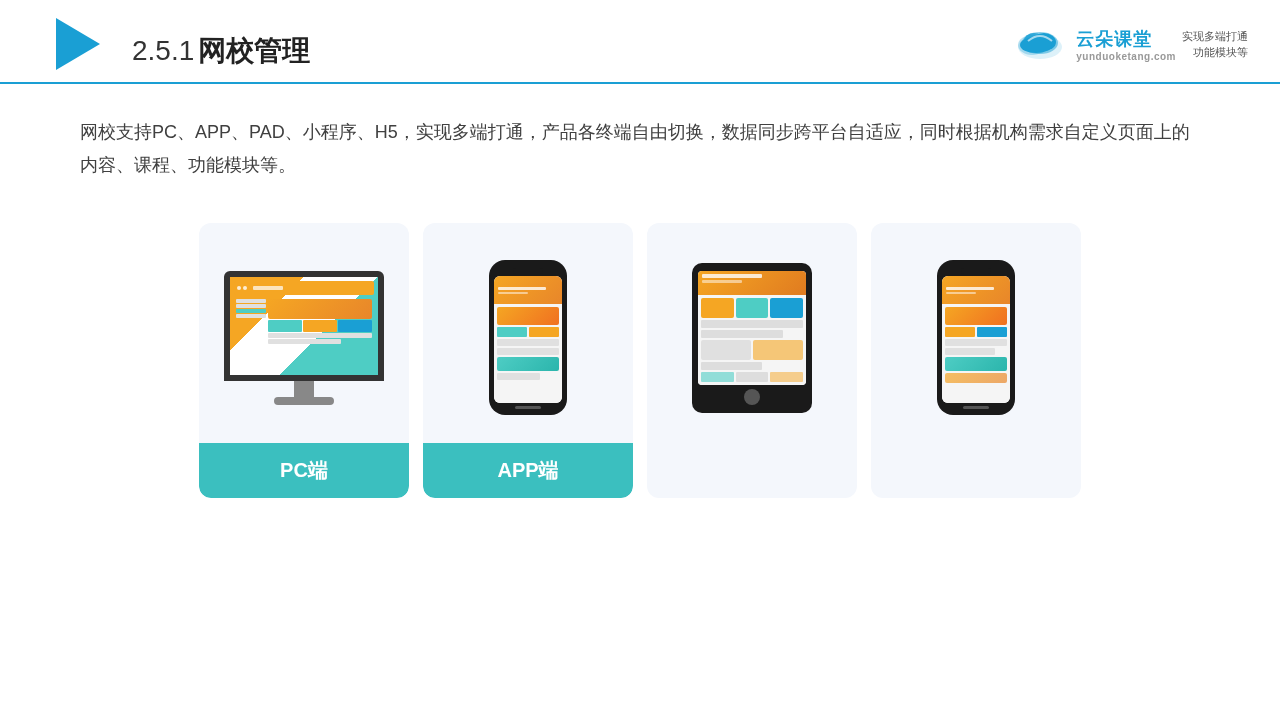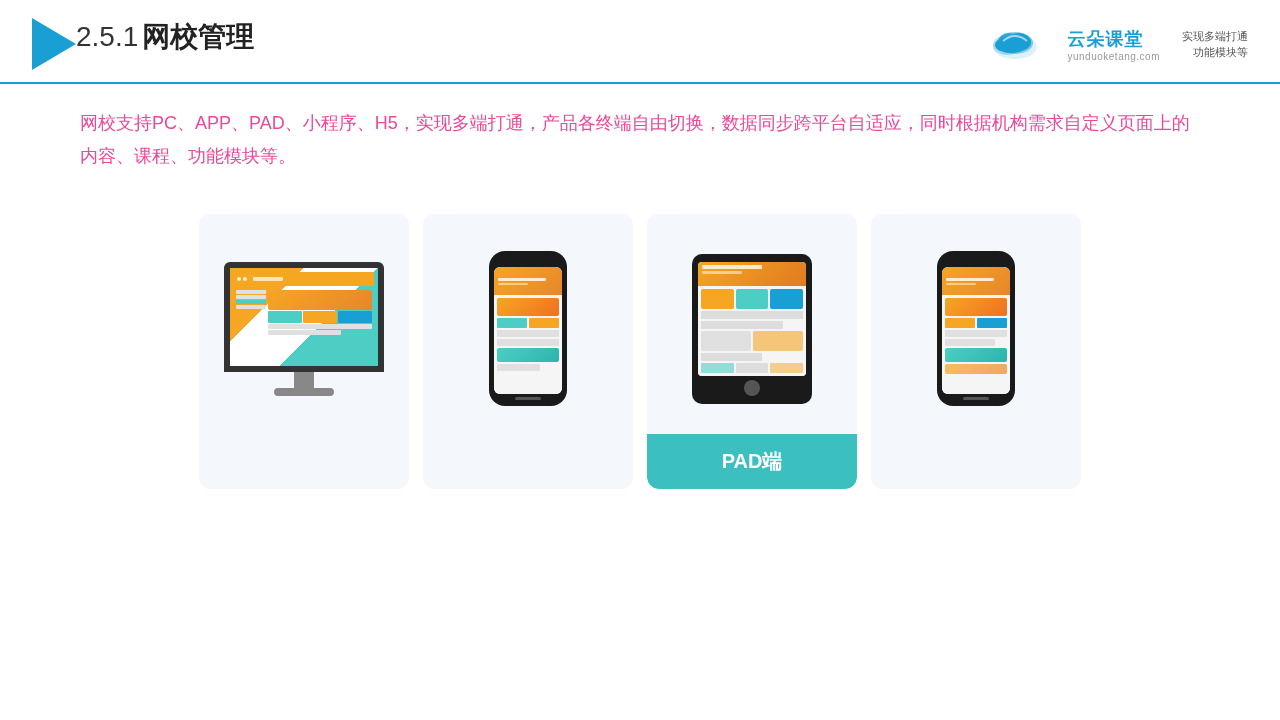--- a/index.html
+++ b/index.html
@@ -15,22 +15,23 @@
     
     .header {
       display: flex;
       align-items: center;
       justify-content: space-between;
       padding: 18px 32px 12px 32px;
       border-bottom: 2px solid #1a9fd4;
     }
     .header-left {
       display: flex;
-      align-items: flex-start;
-      gap: 0;
+      align-items: flex-end;
+      gap: 32px;
+      margin-left: 24px;
     }
     .logo-triangle {
       width: 0;
       height: 0;
       border-top: 26px solid transparent;
       border-bottom: 26px solid transparent;
       border-left: 44px solid #1a9fd4;
     }
     .page-title {
       font-size: 28px;
@@ -46,56 +47,57 @@
     
     .brand-logo {
       display: flex;
       flex-direction: column;
       align-items: center;
       gap: 2px;
     }
     .brand-icon {
       display: flex;
       align-items: center;
-      gap: 22px;
+      gap: 6px;
     }
     .cloud-svg {
       width: 52px;
       height: 34px;
     }
     .brand-text-main {
       font-size: 18px;
       font-weight: bold;
       color: #1a9fd4;
       letter-spacing: 1px;
     }
     .brand-text-url {
       font-size: 10px;
       color: #999;
       letter-spacing: 0.5px;
+      font-weight: bold;
     }
     .brand-tagline {
       font-size: 11px;
       color: #555;
       text-align: right;
       line-height: 1.5;
       white-space: nowrap;
     }
     .brand-right {
       display: flex;
       flex-direction: column;
       align-items: flex-start;
       margin-left: 4px;
     }
 
     
     .description {
-      padding: 23px 80px 20px 80px;
+      padding: 32px 80px 20px 80px;
       font-size: 18px;
-      color: #ec4899;
+      color: #404040;
       line-height: 1.85;
     }
 
     
     .cards-section {
       display: flex;
       justify-content: center;
       gap: 14px;
       padding: 20px 40px 30px 40px;
     }
@@ -371,20 +373,21 @@
                 <div style="height:5px;background:#e0e0e0;border-radius:1px;"></div>
                 <div style="height:5px;background:#e0e0e0;border-radius:1px;width:70%;"></div>
               </div>
             </div>
           </div>
         </div>
         <div class="monitor-neck"></div>
         <div class="monitor-stand"></div>
       </div>
     </div>
+    <div class="card-label">PC端</div>
   </div>
 
   <div class="card">
     <div class="card-image-area">
       <div class="mini-phone">
         <div class="mini-phone-notch"></div>
         <div class="mini-phone-screen">
           <div class="mini-phone-header">
             <div class="mini-header-line"></div>
             <div class="mini-header-line2"></div>
@@ -397,20 +400,21 @@
             </div>
             <div class="mini-row"></div>
             <div class="mini-row"></div>
             <div class="mini-card-teal"></div>
             <div class="mini-row" style="width:70%;"></div>
           </div>
         </div>
         <div class="mini-home"></div>
       </div>
     </div>
+    <div class="card-label">APP端</div>
   </div>
 
   <div class="card">
     <div class="card-image-area">
       <div class="tablet">
         <div class="tablet-body">
           <div class="tablet-screen">
             <div class="tablet-screen-header">
               <div style="padding:3px 4px;display:flex;flex-direction:column;gap:2px;">
                 <div style="height:4px;background:rgba(255,255,255,0.8);border-radius:1px;width:60%;"></div>
@@ -434,21 +438,20 @@
                 <div style="flex:1;background:#4ecdc4;border-radius:1px;opacity:0.6;"></div>
                 <div style="flex:1;background:#ddd;border-radius:1px;"></div>
                 <div style="flex:1;background:#f5a623;border-radius:1px;opacity:0.5;"></div>
               </div>
             </div>
           </div>
           <div class="tablet-home-btn"></div>
         </div>
       </div>
     </div>
-    <div class="card-label">PAD端</div>
   </div>
 
 
   <div class="card">
     <div class="card-image-area">
       <div class="mini-phone">
         <div class="mini-phone-notch"></div>
         <div class="mini-phone-screen">
           <div class="mini-phone-header">
             <div class="mini-header-line"></div>

